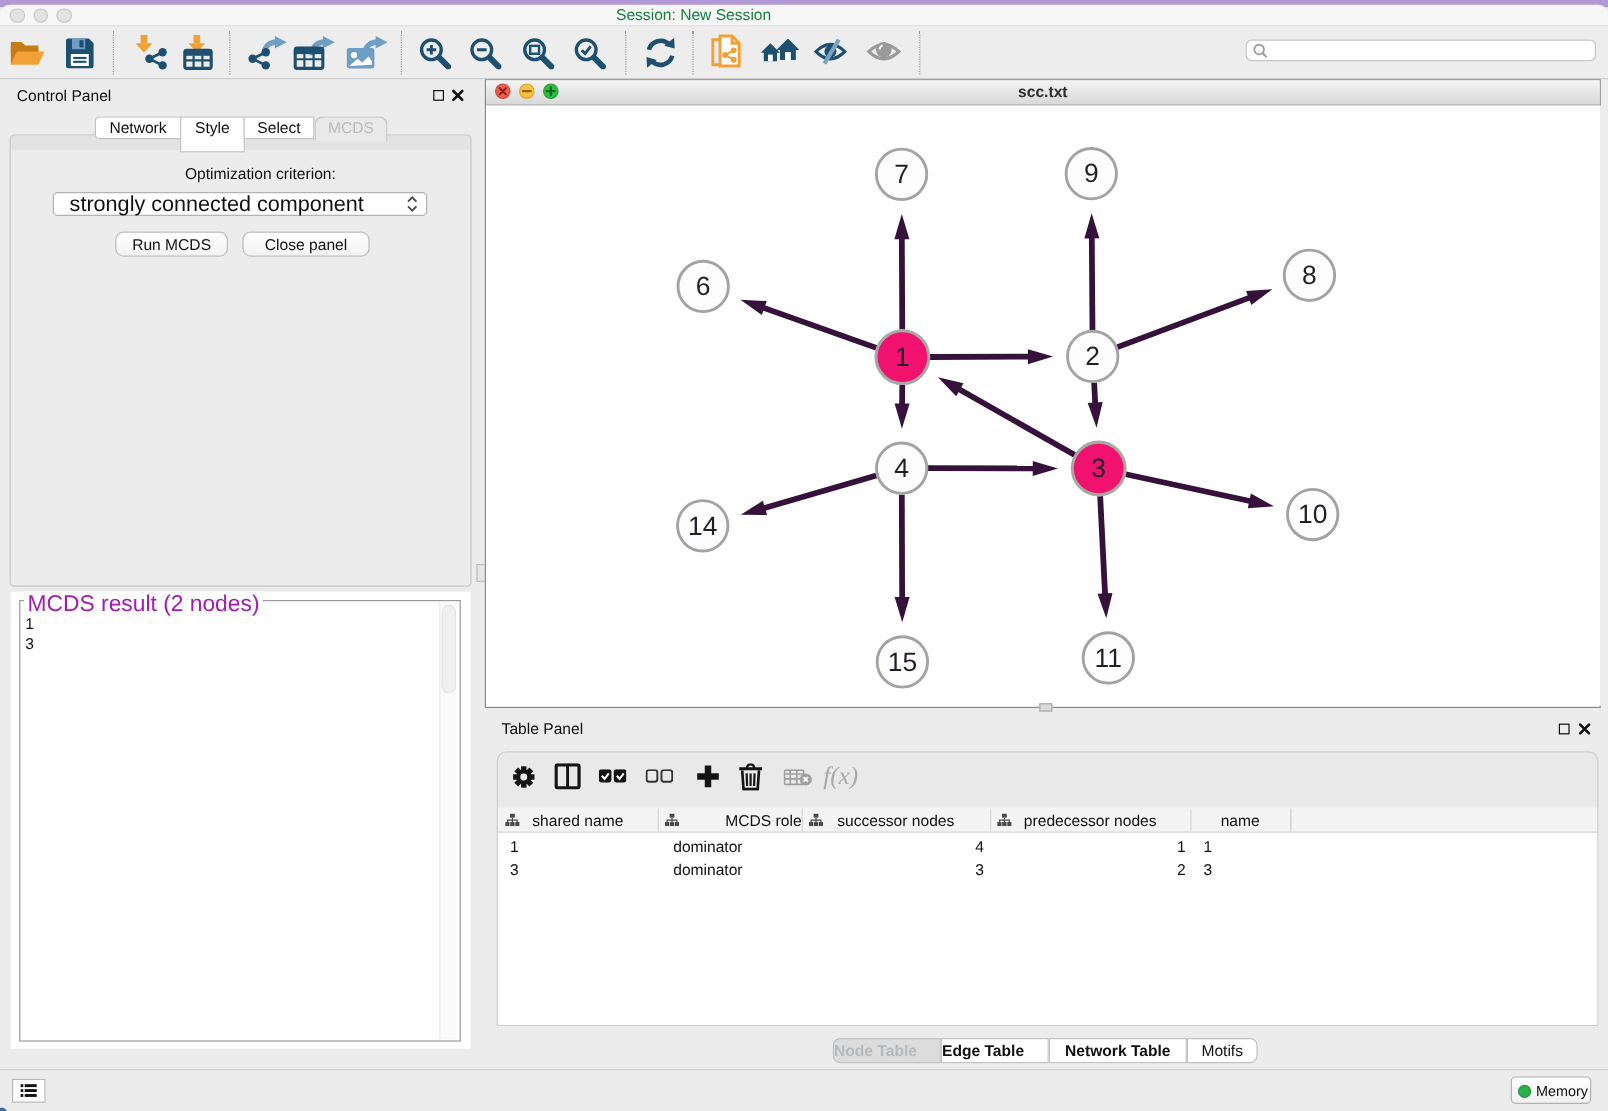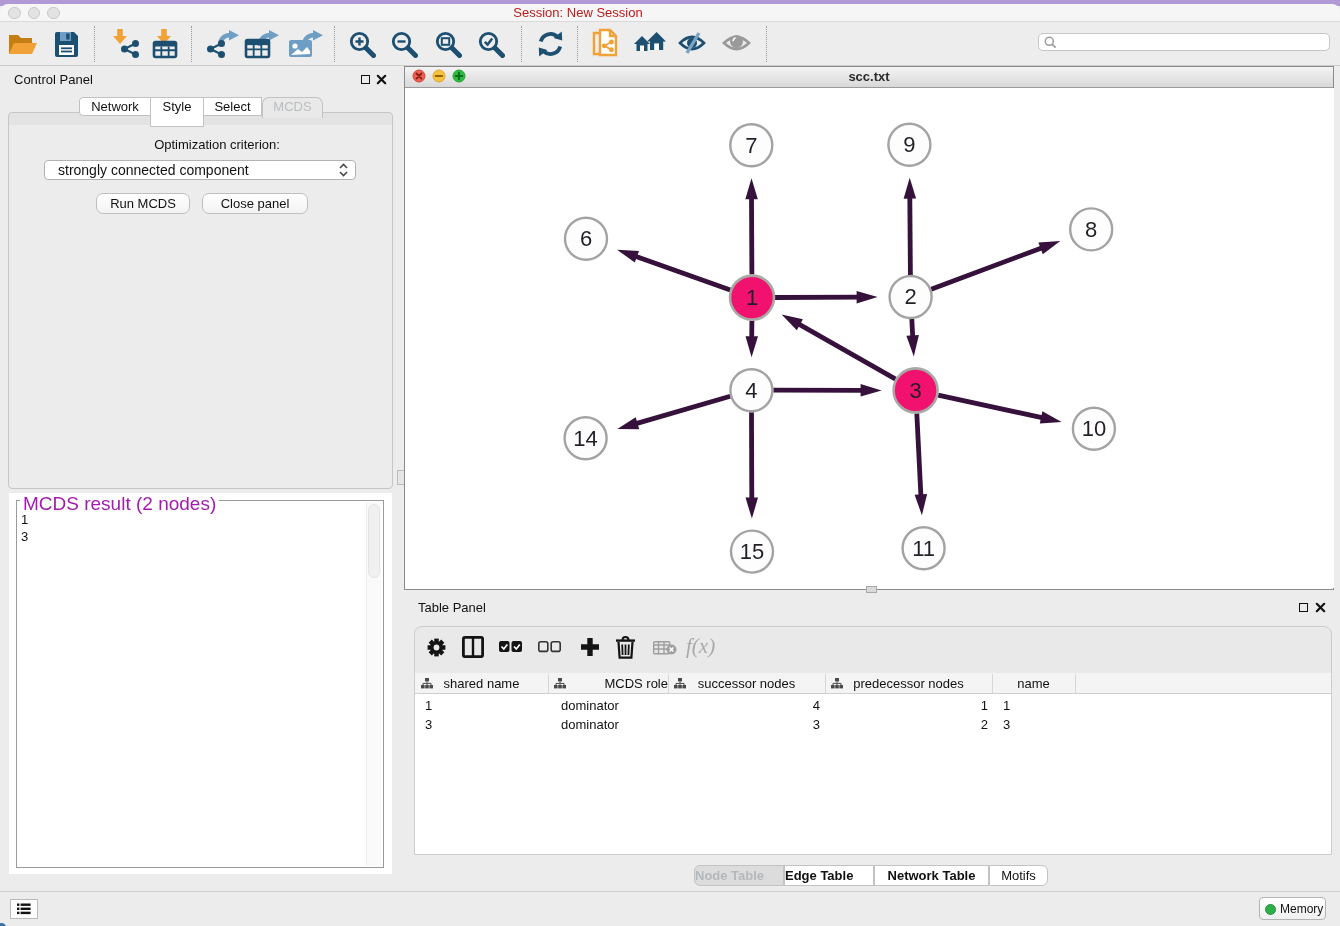--- a/index.html
+++ b/index.html
@@ -3,21 +3,21 @@
 *{margin:0;padding:0;box-sizing:border-box}
 html,body{width:1340px;height:926px;overflow:hidden}
 body{font-family:"Liberation Sans",sans-serif;background:#ececec;position:relative}
 .abs{position:absolute}
 </style></head><body>
 <div class="abs" style="left:0;top:0;width:1340px;height:6px;background:#b199d6"></div>
 <div class="abs" style="left:0;top:4px;width:1340px;height:18px;background:#f6f6f6;border-radius:8px 8px 0 0;border-bottom:1px solid #d9d9d9"></div>
 <div class="abs" style="left:8.3px;top:6.8px;width:12.4px;height:12.4px;border-radius:50%;background:#e3e3e3;border:1px solid #c9c9c9"></div>
 <div class="abs" style="left:27.8px;top:6.8px;width:12.4px;height:12.4px;border-radius:50%;background:#e3e3e3;border:1px solid #c9c9c9"></div>
 <div class="abs" style="left:47.3px;top:6.8px;width:12.4px;height:12.4px;border-radius:50%;background:#e3e3e3;border:1px solid #c9c9c9"></div>
-<div class="abs" style="left:0;top:6px;width:1156px;height:14px;line-height:14px;text-align:center;font-size:13px;color:#b91c1c">Session: New Session</div>
+<div class="abs" style="left:0;top:6px;width:1156px;height:14px;line-height:14px;text-align:center;font-size:13px;color:#15803d">Session: New Session</div>
 <div class="abs" style="left:0;top:22px;width:1340px;height:44px;background:#ededed;border-bottom:1px solid #cdcdcd"></div>
 <svg class="abs" style="left:7px;top:30px" width="31" height="27" viewBox="0 0 31 27">
     <path d="M2 5 h9 l3 3 h11 v5 H2 Z" fill="#c47e14"></path>
     <path d="M2 24 L2 9 h9 l3 3 h11 v3 h-17 Z" fill="#c47e14"></path>
     <path d="M7 13 h23 l-5 11 H2 Z" fill="#f2a136"></path>
   </svg>
 <svg class="abs" style="left:53px;top:30px" width="27" height="27" viewBox="0 0 27 27">
     <path d="M2 4 a2 2 0 0 1 2-2 h17 l4 4 v19 a2 2 0 0 1 -2 2 h-19 a2 2 0 0 1 -2-2 Z" fill="#1d4f70"></path>
     <rect x="7" y="2" width="11" height="9" fill="#6f9ec4"></rect>
     <rect x="13.2" y="3.5" width="3.4" height="6" fill="#1d4f70"></rect>
@@ -154,21 +154,21 @@
 <div class="abs" style="left:361px;top:75px;width:9px;height:9px;border:1.6px solid #111"></div>
 <svg class="abs" style="left:376px;top:74px" width="11" height="11" viewBox="0 0 11 11">
     <path d="M1.8 1.8 L9.2 9.2 M9.2 1.8 L1.8 9.2" stroke="#111" stroke-width="2.2" stroke-linecap="round"></path>
   </svg>
 <div class="abs" style="left:8px;top:112px;width:385px;height:377px;border:1px solid #c6c6c6;border-radius:4px;background:linear-gradient(#e3e3e3 0 12px,#ececec 12px)"></div>
 <div class="abs" style="left:79px;top:97px;width:72px;height:19px;background:#fff;border:1px solid #c2c2c2;font-size:13px;text-align:center;line-height:18px;color:#111;border-radius:4px 0 0 4px">Network</div>
 <div class="abs" style="left:150px;top:97px;width:54px;height:30px;background:#fff;border:1px solid #c2c2c2;font-size:13px;text-align:center;line-height:18px;color:#111">Style</div>
 <div class="abs" style="left:203px;top:97px;width:59px;height:19px;background:#fff;border:1px solid #c2c2c2;font-size:13px;text-align:center;line-height:18px;color:#111">Select</div>
 <div class="abs" style="left:262px;top:97px;width:61px;height:21px;background:#e9e9e9;border:1px solid #c2c2c2;border-bottom:none;border-radius:7px 7px 0 0;font-size:13px;text-align:center;line-height:18px;color:#b9bdbf">MCDS</div>
 <div class="abs" style="left:8px;top:137px;width:418px;height:15px;text-align:center;font-size:13px;color:#111">Optimization criterion:</div>
-<div class="abs" style="left:44px;top:160px;width:312px;height:20px;background:#fff;border:1px solid #b3b3b3;border-radius:4px;font-size:14px;line-height:19px;padding-left:13px;color:#111">strongly connected component</div>
+<div class="abs" style="left:44px;top:160px;width:312px;height:20px;background:#fff;border:1px solid #b3b3b3;border-radius:4px;font-size:18px;line-height:19px;padding-left:13px;color:#111">strongly connected component</div>
 <svg class="abs" style="left:338px;top:163px" width="11" height="14" viewBox="0 0 11 14">
     <path d="M2 5 L5.5 1.5 L9 5" fill="none" stroke="#4a4a4a" stroke-width="1.6"></path>
     <path d="M2 9 L5.5 12.5 L9 9" fill="none" stroke="#4a4a4a" stroke-width="1.6"></path>
   </svg>
 <div class="abs" style="left:96px;top:193px;width:94px;height:21px;background:linear-gradient(#fff,#f3f3f3);border:1px solid #bfbfbf;border-radius:7px;font-size:13px;text-align:center;line-height:19px;color:#111">Run MCDS</div>
 <div class="abs" style="left:202px;top:193px;width:106px;height:21px;background:linear-gradient(#fff,#f3f3f3);border:1px solid #bfbfbf;border-radius:7px;font-size:13px;text-align:center;line-height:19px;color:#111">Close panel</div>
 <div class="abs" style="left:9px;top:493px;width:383px;height:381px;background:#fff"></div>
 <div class="abs" style="left:16px;top:500px;width:368px;height:368px;border:1px solid #9a9a9a"></div>
 <div class="abs" style="left:20px;top:493px;background:#fff;padding:0 3px;font-size:19px;color:#a21caf">MCDS result (2 nodes)</div>
 <div class="abs" style="left:21px;top:511px;font-size:13px;color:#111;line-height:17px">1<br>3</div>

